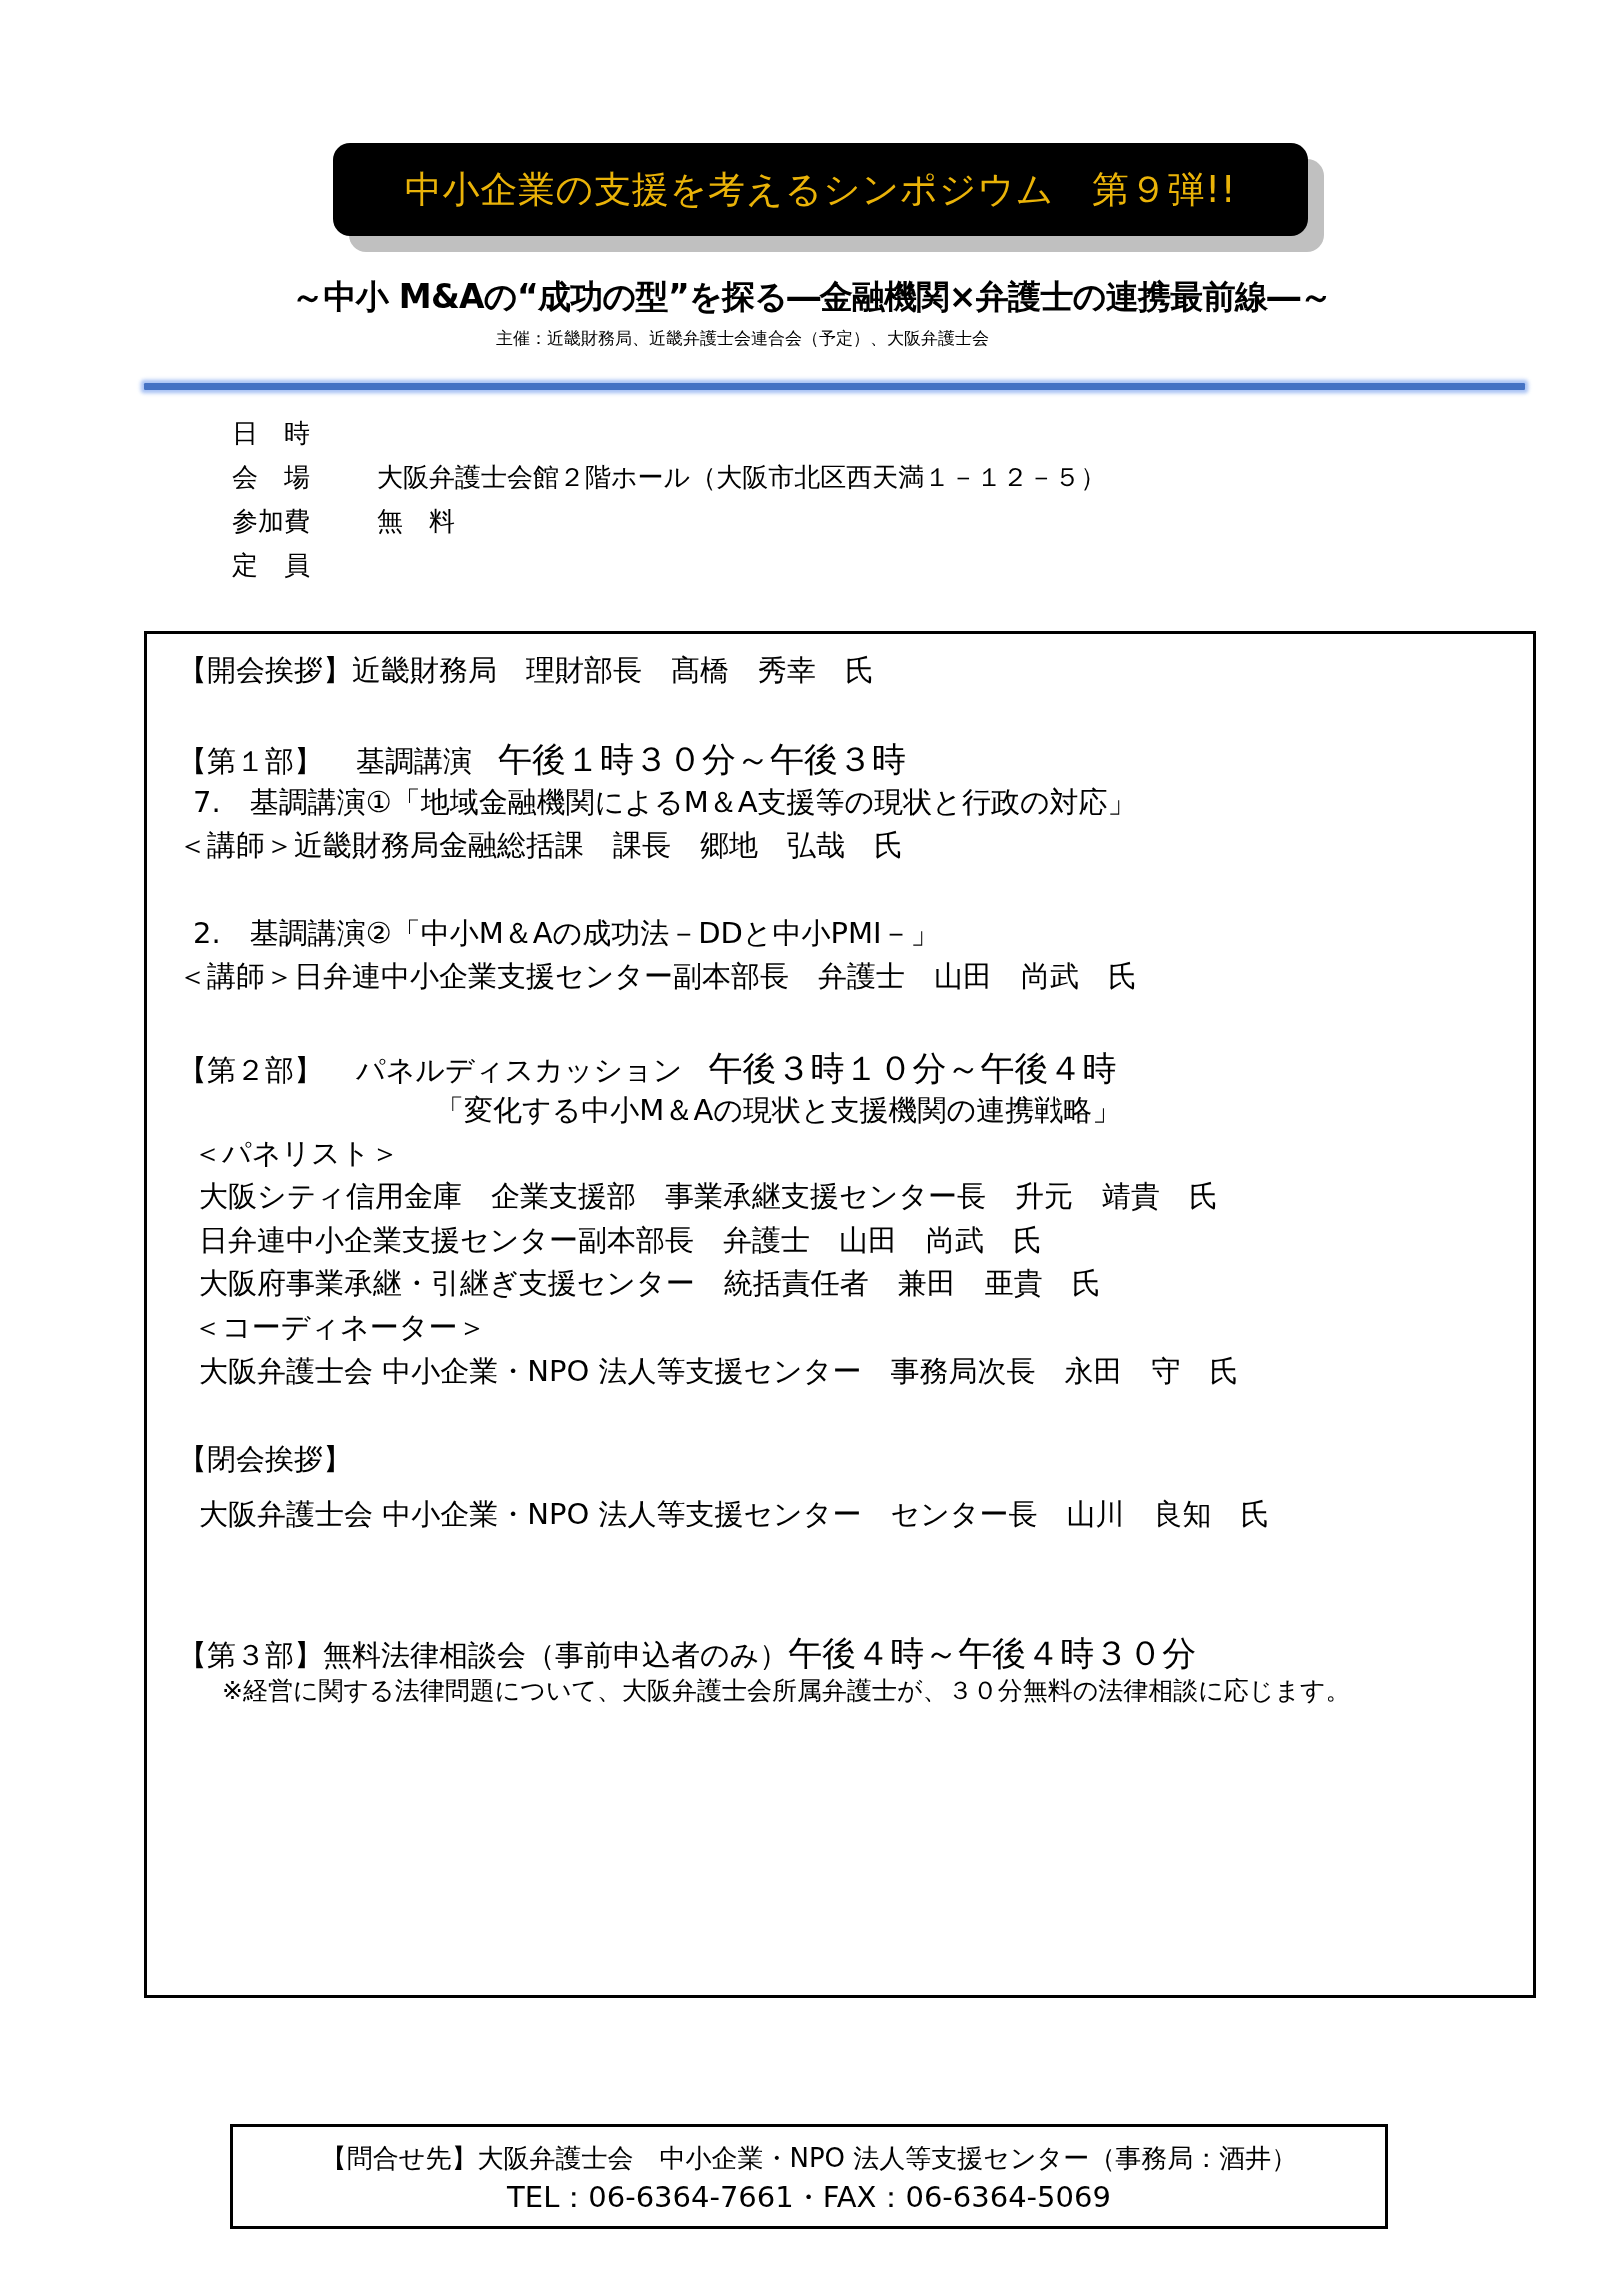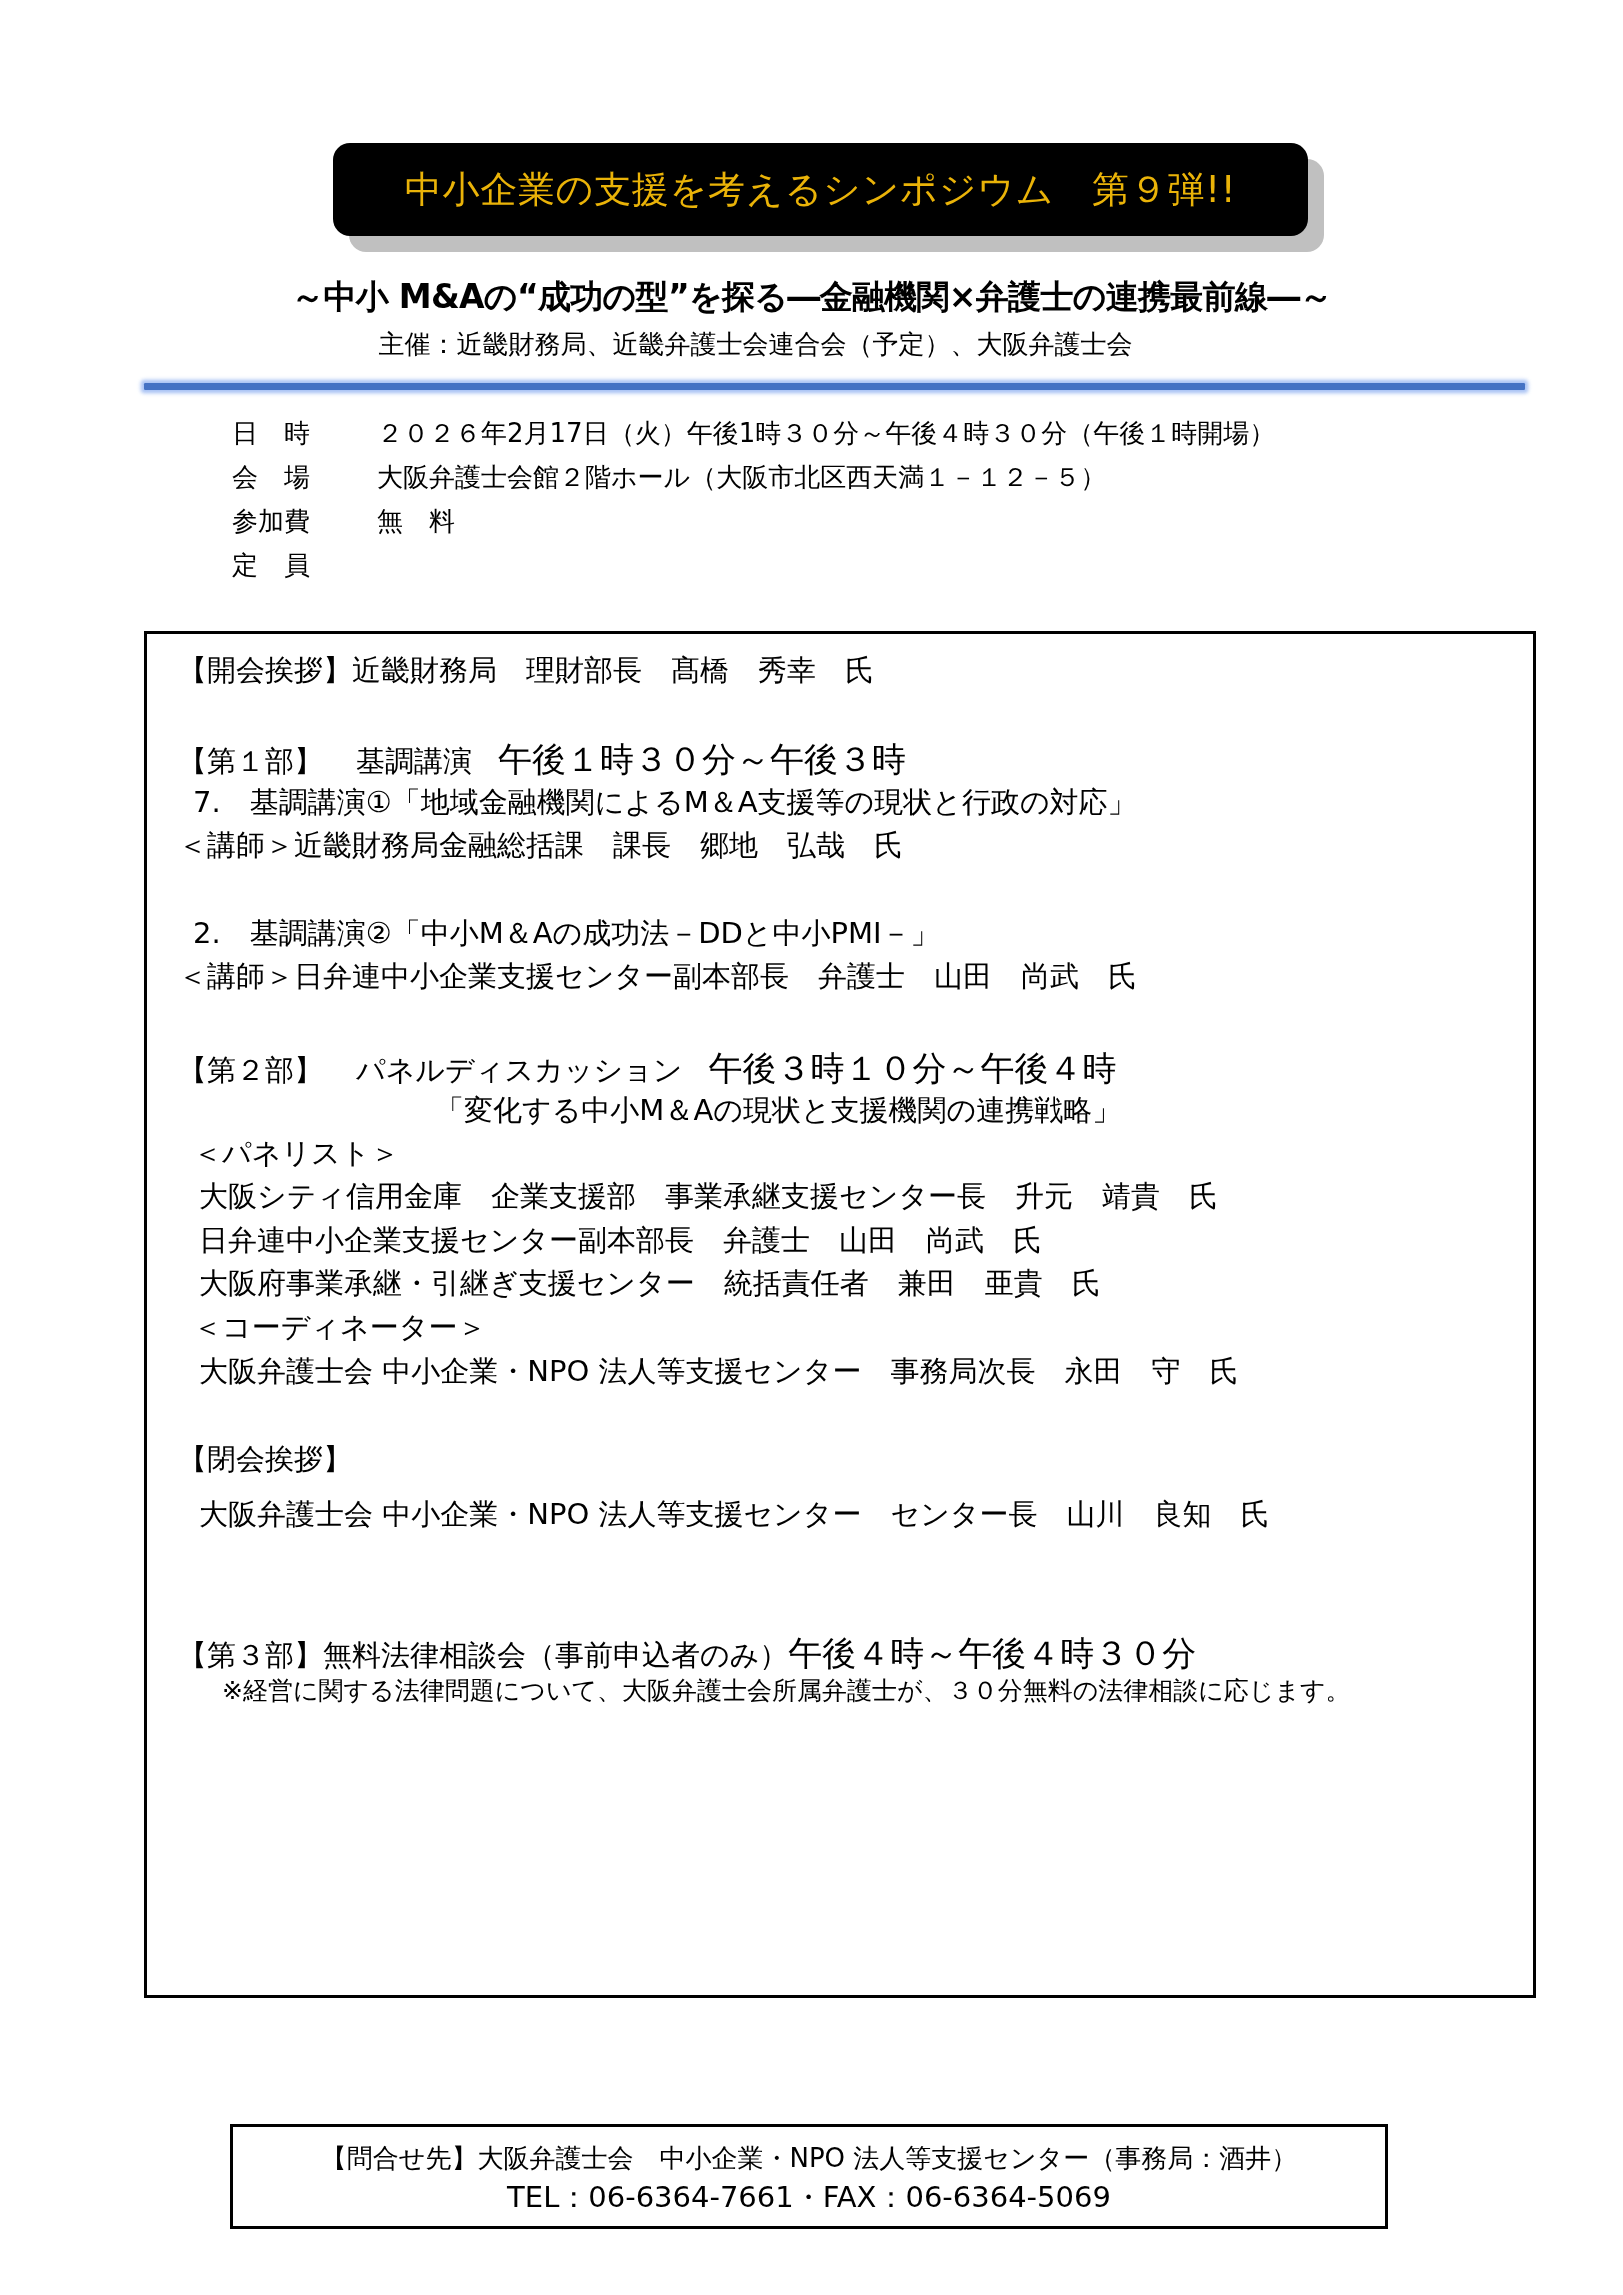--- a/index.html
+++ b/index.html
@@ -19,21 +19,21 @@
       display: flex; align-items: center; justify-content: center;
     }
     .title-text { color: #eab308; font-size: 37px; letter-spacing: 0.7px; white-space: nowrap; }
 
     .subtitle {
       position: absolute; left: 0; width: 1623px; top: 275px; text-align: center;
       font-size: 33px; font-weight: bold; white-space: nowrap; letter-spacing: -0.7px;
     }
     .organizer {
       position: absolute; left: 0; width: 1446px; top: 327px; text-align: center;
-      font-size: 26px; white-space: nowrap; padding-left: 39px; box-sizing: border-box; margin-left: 13px;
+      font-size: 17px; white-space: nowrap; padding-left: 39px; box-sizing: border-box;
     }
 
     .blue-rule {
       position: absolute; left: 144px; top: 383px; width: 1381px; height: 7.2px;
       background: #4472c4;
       box-shadow: 0 0 3.9px 3.3px rgba(140,175,240,0.75);
       border-radius: 1.3px;
     }
 
     
@@ -68,21 +68,20 @@
 </div>
 
 <div class="subtitle">～中小 M&amp;Aの“成功の型”を探る―金融機関×弁護士の連携最前線―～</div>
 <div class="organizer">主催：近畿財務局、近畿弁護士会連合会（予定）、大阪弁護士会</div>
 
 <div class="blue-rule"></div>
 
 <div class="details">
   <div class="detail-row">
     <span class="detail-label">日　時</span>
-    <span class="detail-value">２０２６年2月17日（火）午後1時３０分～午後４時３０分（午後１時開場）</span>
   </div>
   <div class="detail-row">
     <span class="detail-label">会　場</span>
     <span class="detail-value">大阪弁護士会館２階ホール（大阪市北区西天満１－１２－５）</span>
   </div>
   <div class="detail-row">
     <span class="detail-label">参加費</span>
     <span class="detail-value">無　料</span>
   </div>
   <div class="detail-row">

